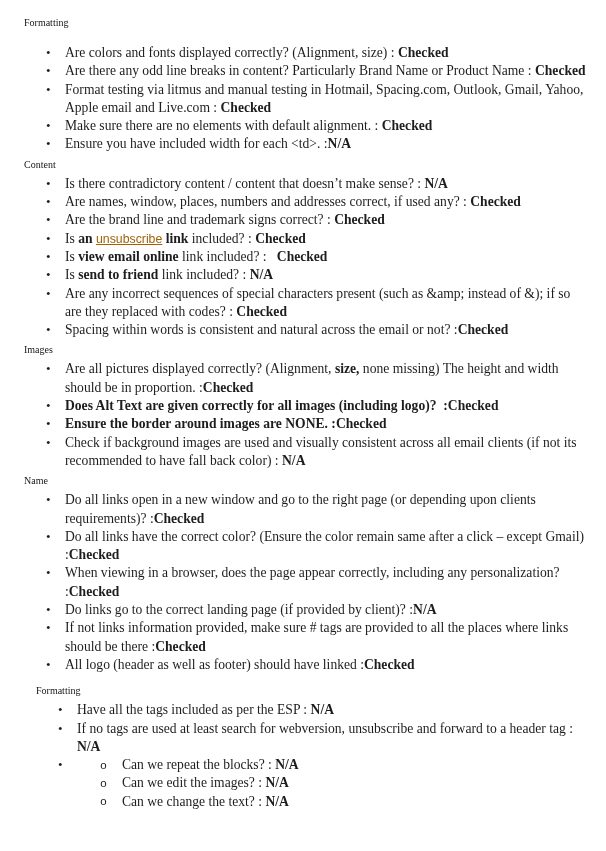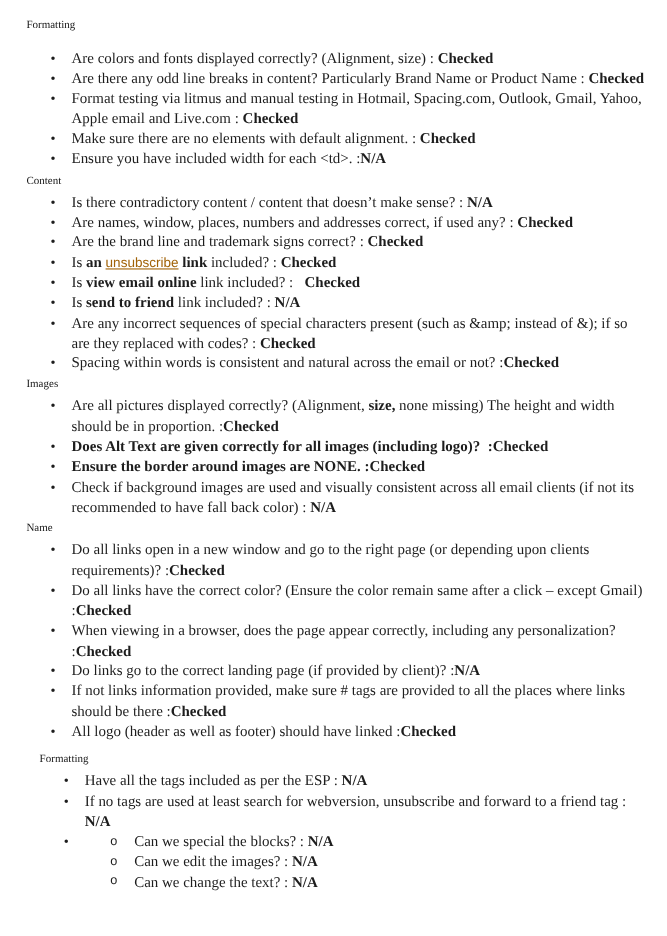--- a/index.html
+++ b/index.html
@@ -106,21 +106,21 @@
         <li data-name="checklist-item"><span class="bullet" data-name="bullet-icon">•</span><span class="item-text" data-name="item-text"><span class="seg normal" data-name="text-run">When viewing in a browser, does the page appear correctly, including any personalization? :</span><span class="seg bold" data-name="status-value">Checked</span></span></li>
         <li data-name="checklist-item"><span class="bullet" data-name="bullet-icon">•</span><span class="item-text" data-name="item-text"><span class="seg normal" data-name="text-run">Do links go to the correct landing page (if provided by client)? :</span><span class="seg bold" data-name="status-value">N/A</span></span></li>
         <li data-name="checklist-item"><span class="bullet" data-name="bullet-icon">•</span><span class="item-text" data-name="item-text"><span class="seg normal" data-name="text-run">If not links information provided, make sure # tags are provided to all the places where links should be there :</span><span class="seg bold" data-name="status-value">Checked</span></span></li>
         <li data-name="checklist-item"><span class="bullet" data-name="bullet-icon">•</span><span class="item-text" data-name="item-text"><span class="seg normal" data-name="text-run">All logo (header as well as footer) should have linked :</span><span class="seg bold" data-name="status-value">Checked</span></span></li>
       </ul>
     </section>
     <section class="section" data-name="section-integration">
       <h2 class="section-title" data-name="section-heading">Formatting</h2>
       <ul class="level1" data-name="checklist">
         <li data-name="checklist-item"><span class="bullet" data-name="bullet-icon">•</span><span class="item-text" data-name="item-text"><span class="seg normal" data-name="text-run">Have all the tags included as per the ESP : </span><span class="seg bold" data-name="status-value">N/A</span></span></li>
-        <li data-name="checklist-item"><span class="bullet" data-name="bullet-icon">•</span><span class="item-text" data-name="item-text"><span class="seg normal" data-name="text-run">If no tags are used at least search for webversion, unsubscribe and forward to a friend tag : </span><span class="seg bold" data-name="status-value">N/A</span></span></li>
+        <li data-name="checklist-item"><span class="bullet" data-name="bullet-icon">•</span><span class="item-text" data-name="item-text"><span class="seg normal" data-name="text-run">If no tags are used at least search for webversion, unsubscribe and forward to a header tag : </span><span class="seg bold" data-name="status-value">N/A</span></span></li>
         <li data-name="checklist-item"><span class="bullet" data-name="bullet-icon">•</span><ul class="level2" data-name="sub-checklist">
-            <li data-name="checklist-item"><span class="bullet" data-name="circle-bullet-icon">o</span><span class="item-text" data-name="item-text"><span class="seg normal" data-name="text-run">Can we special the blocks? : </span><span class="seg bold" data-name="status-value">N/A</span></span></li>
+            <li data-name="checklist-item"><span class="bullet" data-name="circle-bullet-icon">o</span><span class="item-text" data-name="item-text"><span class="seg normal" data-name="text-run">Can we repeat the blocks? : </span><span class="seg bold" data-name="status-value">N/A</span></span></li>
             <li data-name="checklist-item"><span class="bullet" data-name="circle-bullet-icon">o</span><span class="item-text" data-name="item-text"><span class="seg normal" data-name="text-run">Can we edit the images? : </span><span class="seg bold" data-name="status-value">N/A</span></span></li>
             <li data-name="checklist-item"><span class="bullet" data-name="circle-bullet-icon">o</span><span class="item-text" data-name="item-text"><span class="seg normal" data-name="text-run">Can we change the text? : </span><span class="seg bold" data-name="status-value">N/A</span></span></li>
           </ul></li>
       </ul>
     </section>
   </div>
 
 </body></html>

